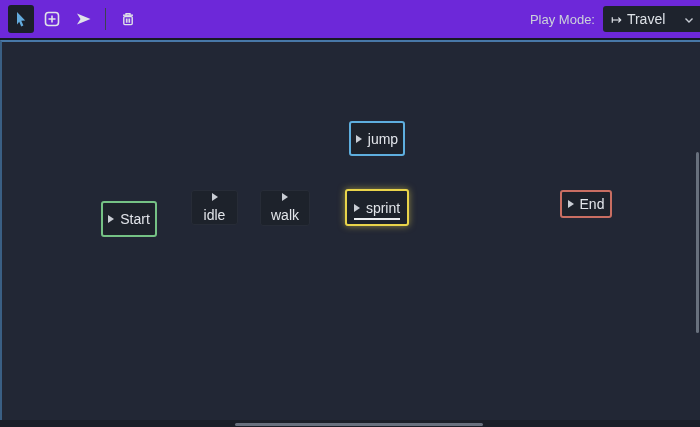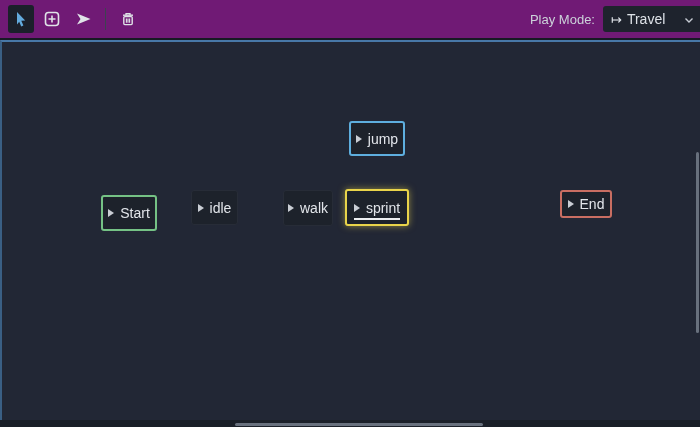--- a/index.html
+++ b/index.html
@@ -5,21 +5,21 @@
   * { margin:0; padding:0; box-sizing:border-box; }
   html,body { background:#14171e; }
   .app {
     position:relative; width:700px; height:427px; overflow:hidden;
     background:#262c38; font-family:"Liberation Sans", sans-serif;
     color:#dfe3e9; font-size:13px;
   }
   
   .toolbar {
     position:absolute; left:0; top:0; width:700px; height:38px;
-    background:#701a75; display:flex; align-items:center; padding:16px 8px;
+    background:#6d28d9; display:flex; align-items:center; padding:16px 8px;
   }
   .tool-btn {
     width:26px; height:28px; margin-right:5px; border-radius:3px;
     display:flex; align-items:center; justify-content:center; cursor:pointer;
     background:transparent; border:none;
   }
   .tool-btn.active { background:#1b202a; }
   .tool-btn svg { display:block; }
   .tb-sep { width:1px; height:22px; background:#3c4350; margin:0 9px 0 4px; }
   .toolbar-right { margin-left:auto; display:flex; align-items:center; }
@@ -43,23 +43,23 @@
   .node {
     position:absolute; background:#1d222b; border:1px solid #272c37; border-radius:3px;
     color:#e2e5ea; font-size:14px; display:flex; align-items:center; justify-content:center;
     gap:6px; cursor:pointer;
   }
   .tri {
     width:0; height:0; border-left:6px solid #c9cdd4;
     border-top:4px solid transparent; border-bottom:4px solid transparent;
     flex:0 0 auto;
   }
-  .node-start  { left:101px; top:195px; width:56px; height:36px; border:2px solid #75c285; }
-  .node-idle   { left:191px; top:190px; width:47px; height:35px; }
-  .node-walk   { left:283px; top:190px; width:50px; height:36px; }
+  .node-start  { left:101px; top:201px; width:56px; height:36px; border:2px solid #75c285; }
+  .node-idle   { left:191px; top:190px; width:47px; height:35px;flex-direction:column; }
+  .node-walk   { left:260px; top:190px; width:50px; height:36px;flex-direction:column; }
   .node-sprint { left:345px; top:189px; width:64px; height:37px; border:2px solid #e9d44a;
                  box-shadow:0 0 7px rgba(233,212,74,0.55); }
   .node-jump   { left:349px; top:121px; width:56px; height:35px; border:2px solid #5eaede; }
   .node-end    { left:560px; top:190px; width:52px; height:28px; border:2px solid #c96e62; }
   .progress-underline {
     position:absolute; left:7px; right:7px; bottom:4px; height:2px; background:#eceef1;
   }
   
   .v-thumb {
     position:absolute; right:1px; top:152px; width:3px; height:181px;

